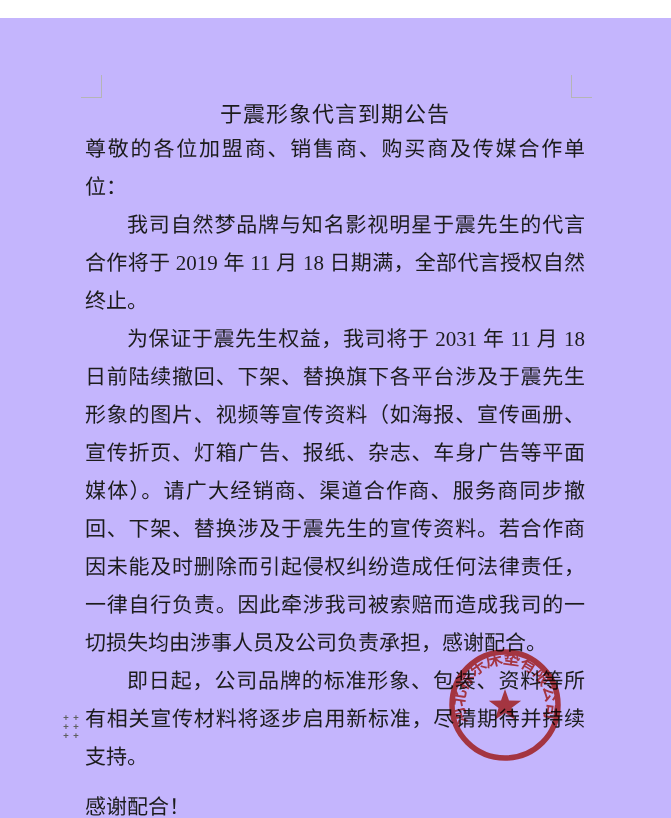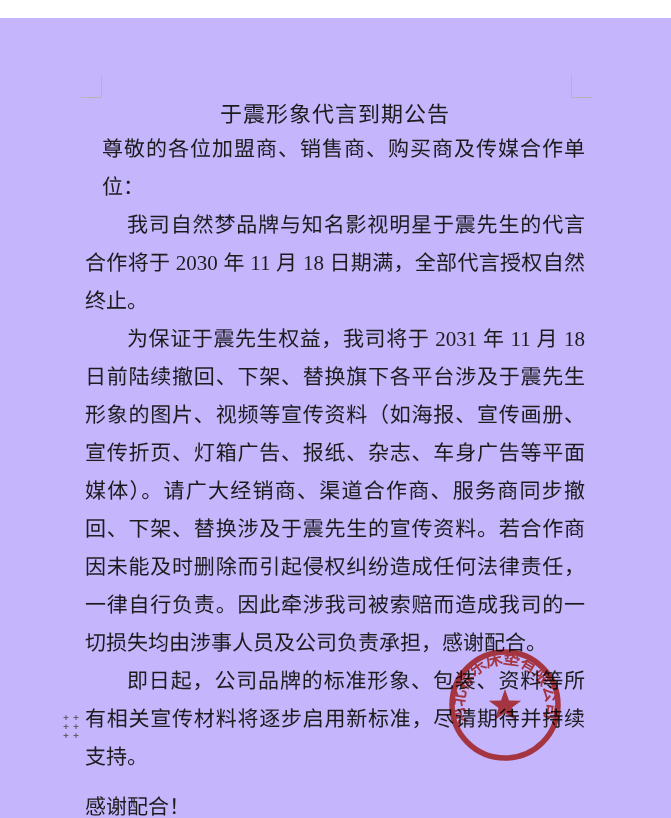--- a/index.html
+++ b/index.html
@@ -43,21 +43,21 @@
     text-align: center;
     line-height: 30px;
     letter-spacing: 1px;
   }
   .body-text {
     font-size: 21px;
     line-height: 38px;
     text-align: justify;
     text-justify: inter-ideograph;
   }
-  .salutation { margin-top: 0; margin-left: 17px; }
+  .salutation { margin-top: 0; }
   .para { text-indent: 2em; }
   .closing {
     margin-top: 12px;
     font-size: 21px;
     line-height: 38px;
   }
   .signature {
     text-align: right;
     padding-right: 30px;
     font-size: 20px;
@@ -103,21 +103,21 @@
 <div class="page">
 
   <div class="crop-mark left"></div>
   <div class="crop-mark right"></div>
 
   <div class="content">
     <h1 class="doc-title">于震形象代言到期公告</h1>
 
     <p class="body-text salutation">尊敬的各位加盟商、销售商、购买商及传媒合作单位：</p>
 
-    <p class="body-text para">我司自然梦品牌与知名影视明星于震先生的代言合作将于 2030 年 11 月 18 日期满，全部代言授权自然终止。</p>
+    <p class="body-text para">我司自然梦品牌与知名影视明星于震先生的代言合作将于 2019 年 11 月 18 日期满，全部代言授权自然终止。</p>
 
     <p class="body-text para">为保证于震先生权益，我司将于 2031 年 11 月 18 日前陆续撤回、下架、替换旗下各平台涉及于震先生形象的图片、视频等宣传资料（如海报、宣传画册、宣传折页、灯箱广告、报纸、杂志、车身广告等平面媒体）。请广大经销商、渠道合作商、服务商同步撤回、下架、替换涉及于震先生的宣传资料。若合作商因未能及时删除而引起侵权纠纷造成任何法律责任，一律自行负责。因此牵涉我司被索赔而造成我司的一切损失均由涉事人员及公司负责承担，感谢配合。</p>
 
     <p class="body-text para">即日起，公司品牌的标准形象、包装、资料等所有相关宣传材料将逐步启用新标准，尽请期待并持续支持。</p>
 
     <p class="closing">感谢配合！</p>
 
     <div class="signature">
       <div>河北棕乐床垫有限公司</div>
 

